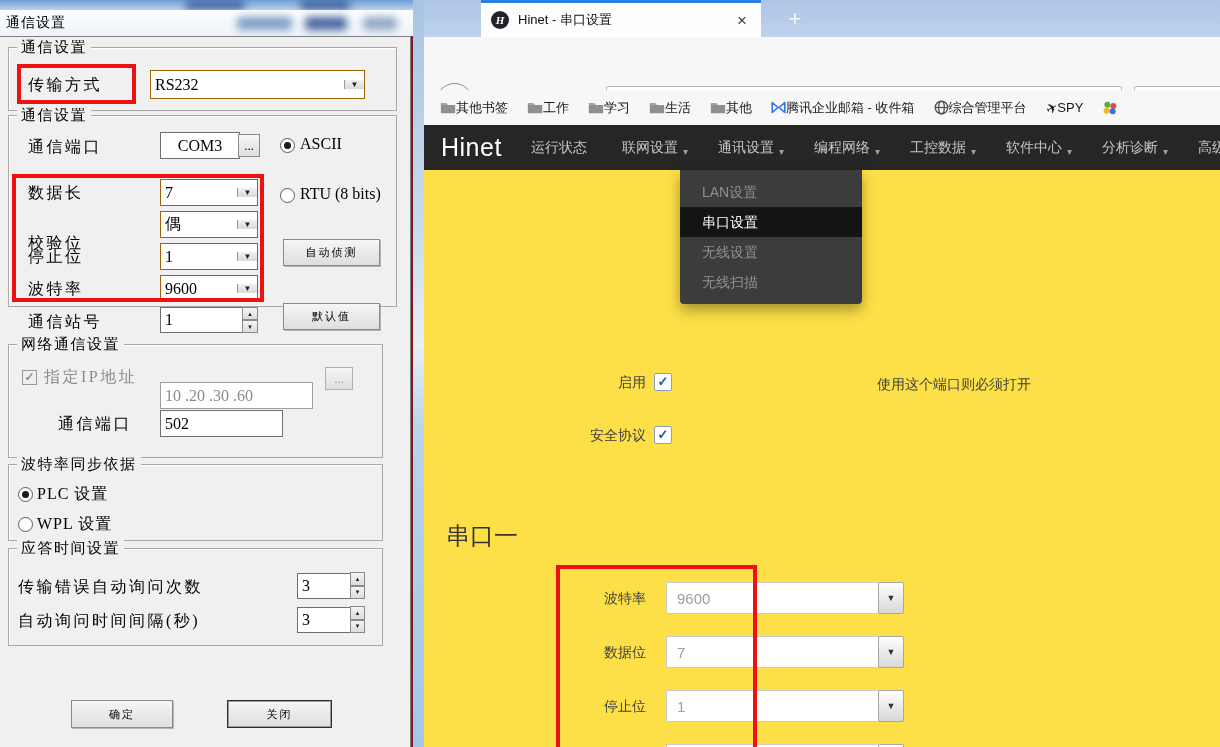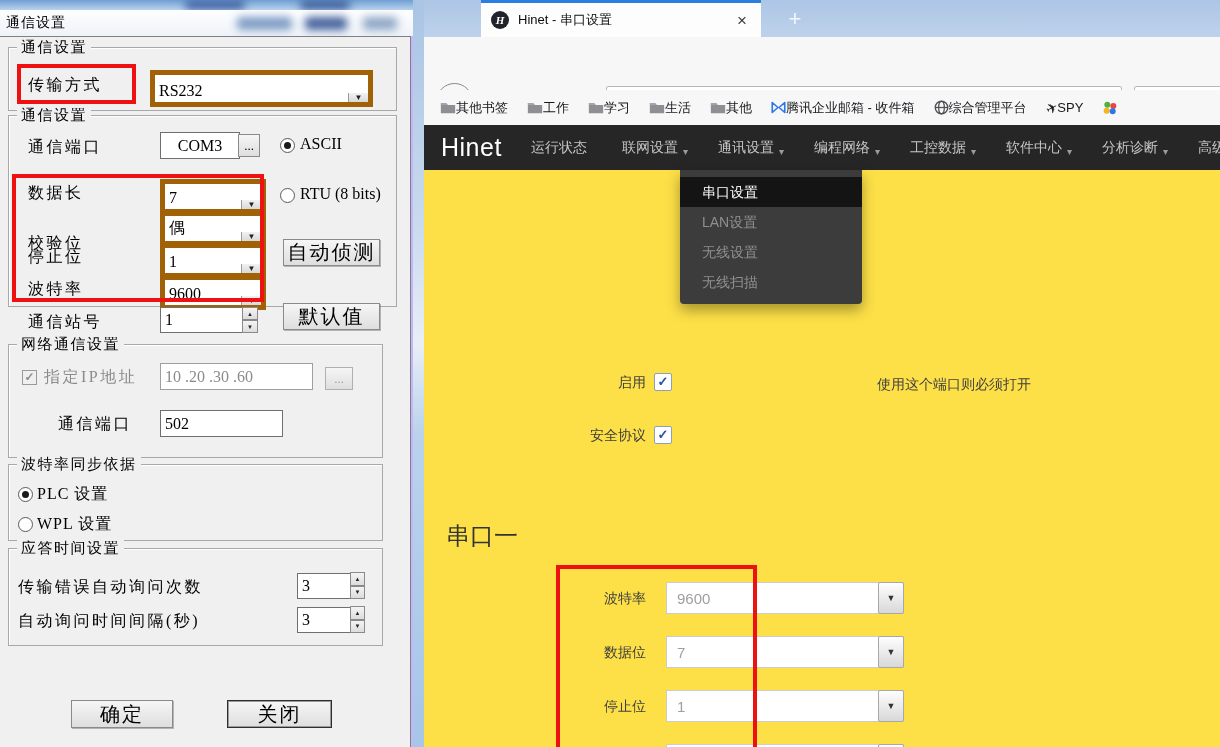--- a/index.html
+++ b/index.html
@@ -1,39 +1,39 @@
 <!DOCTYPE html>
 <html><head>
 <meta charset="utf-8">
 <style>
   html,body{margin:0;padding:0}
   body{width:1220px;height:747px;overflow:hidden;position:relative;background:#fff;
        font-family:"Liberation Sans",sans-serif;-webkit-font-smoothing:antialiased}
   .abs{position:absolute}
   
-  .leftwin{left:0;top:0;width:413px;height:747px;background:#c4b5fd}
+  .leftwin{left:0;top:0;width:413px;height:747px;background:#7f1d1d}
   .blur-strip{left:0;top:0;width:413px;height:10px;background:linear-gradient(#6f9fd4,#b9d2ec);overflow:hidden}
   .blur-blob{position:absolute;border-radius:4px;filter:blur(4px)}
   .titlebar{left:0;top:10px;width:413px;height:26px;background:linear-gradient(#fdfeff,#eef3f9);overflow:hidden}
   .dlg-title{position:absolute;left:6px;top:4px;font-size:14px;color:#000;letter-spacing:1px;
              font-family:"Liberation Sans",sans-serif}
   .dlg-body{left:0;top:36px;width:410px;height:711px;background:#f0f0f0;border:1px solid #808080;border-left:none;
             font-family:"Liberation Serif",serif}
   .fset{position:absolute;border:1px solid #a8a8a8;box-shadow:1px 1px 0 #fff inset;background:transparent}
   .legend{position:absolute;top:-10px;left:8px;background:#f0f0f0;padding:0 4px;font-size:15px;color:#000;letter-spacing:1.5px;line-height:18px}
   .dlabel{position:absolute;font-size:16px;color:#000;letter-spacing:2.5px;white-space:nowrap}
   .gray{color:#8b8b8b}
-  .wcombo{position:absolute;background:#fff;border:5px solid #a16207;display:flex;align-items:flex-end}
+  .wcombo{position:absolute;background:#fff;border:1px solid #a16207;display:flex;align-items:center}
   .wcombo-val{flex:1;padding:2px 4px;font-size:16px;overflow:hidden;white-space:nowrap;display:flex;align-items:center}
   .wcombo-btn{width:19px;background:linear-gradient(#f2f2f2,#d9d9d9);border-left:1px solid #9a9a9a;
               display:flex;align-items:center;justify-content:center;font-size:8px;color:#222}
   .wfield{position:absolute;background:#fff;border:1px solid #6f6f6f;font-size:16px;display:flex;align-items:center;padding:0 4px;white-space:nowrap;overflow:hidden}
   .wfield.dis{border-color:#9f9f9f;color:#8b8b8b}
   .wbtn{position:absolute;background:linear-gradient(#f6f6f6,#dedede);border:1px solid #8a8a8a;
-        display:flex;align-items:center;justify-content:center;font-size:20px;letter-spacing:2px;
+        display:flex;align-items:center;justify-content:center;font-size:11px;letter-spacing:2px;
         box-shadow:1px 1px 0 rgba(0,0,0,.25);font-family:"Liberation Serif",serif}
   .wbtn.small{font-size:13px;letter-spacing:0;box-shadow:none}
   .wbtn.default{border:1px solid #2e2e2e;box-shadow:inset 0 0 0 1px #9a9a9a}
   .wbtn.dis{color:#a0a0a0;border-color:#b0b0b0;box-shadow:none}
   .wradio{position:absolute;width:13px;height:13px;border-radius:50%;border:1px solid #5a5a5a;background:#fff}
   .wradio.sel::after{content:"";position:absolute;inset:3px;border-radius:50%;background:#1a1a1a}
   .wcheck{position:absolute;width:13px;height:13px;border:1px solid #9a9a9a;background:#efefef;
           font-size:12px;line-height:12px;text-align:center;color:#8b8b8b;font-weight:bold}
   .spin{position:absolute;display:flex;flex-direction:column;justify-content:space-between}
   .spin-btn{background:linear-gradient(#f4f4f4,#dcdcdc);border:1px solid #8a8a8a;font-size:6px;color:#222;
@@ -167,21 +167,21 @@
       <span class="spin-btn">▲</span>
       <span class="spin-btn">▼</span>
     </div>
     <div class="wbtn" style="left:283px;top:266px;width:95px;height:25px">默认值</div>
 
     <div class="fset" style="left:8px;top:307px;width:373px;height:112px">
       <span class="legend">网络通信设置</span>
     </div>
     <span class="wcheck" style="left:22px;top:333px">✓</span>
     <span class="dlabel gray" style="left:44px;top:330px">指定IP地址</span>
-    <div class="wfield dis" style="left:160px;top:326px;width:143px;height:25px">10 .20 .30 .60</div>
+    <div class="wfield dis" style="left:160px;top:345px;width:143px;height:25px">10 .20 .30 .60</div>
     <div class="wbtn small dis" style="left:325px;top:330px;width:26px;height:21px">...</div>
     <span class="dlabel" style="left:58px;top:377px">通信端口</span>
     <div class="wfield" style="left:160px;top:373px;width:113px;height:25px">502</div>
 
     <div class="fset" style="left:8px;top:427px;width:373px;height:75px">
       <span class="legend">波特率同步依据</span>
     </div>
     <span class="wradio sel" style="left:18px;top:450px"></span>
     <span class="dlabel" style="left:37px;top:447px;letter-spacing:1px">PLC 设置</span>
     <span class="wradio" style="left:18px;top:480px"></span>
@@ -420,18 +420,18 @@
     <div class="fcombo" style="left:242px;top:574px">
       <span class="fcombo-val">even</span>
       <span class="fcombo-btn">▼</span>
     </div>
 
     <div class="redrect" style="left:132px;top:395px;width:193px;height:209px"></div>
 
   </div>
 
   <div class="menu">
+    <div class="menu-item">LAN设置</div>
     <div class="menu-item active">串口设置</div>
-    <div class="menu-item">LAN设置</div>
     <div class="menu-item">无线设置</div>
     <div class="menu-item">无线扫描</div>
   </div>
 </div>
 
 </body></html>

